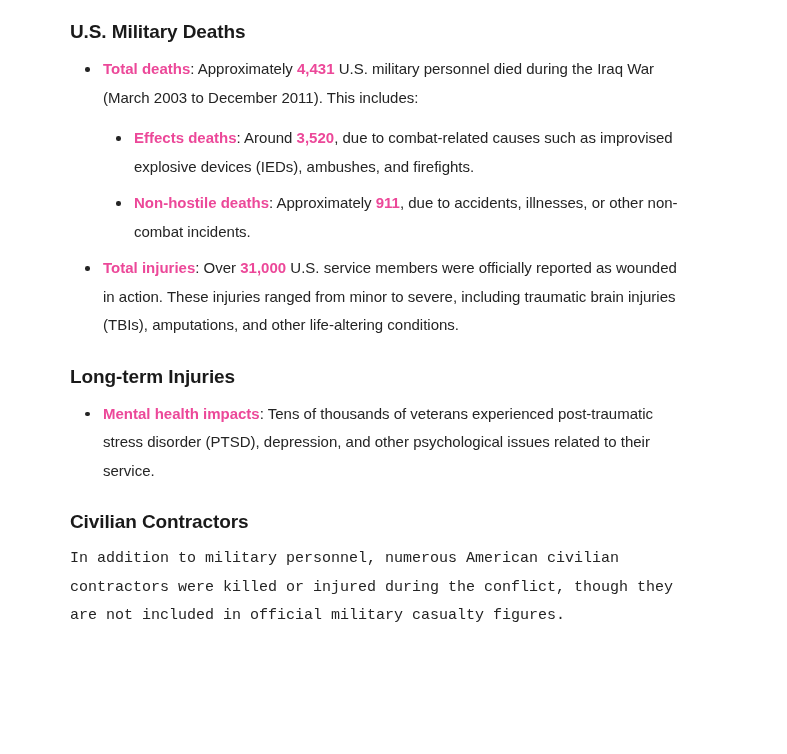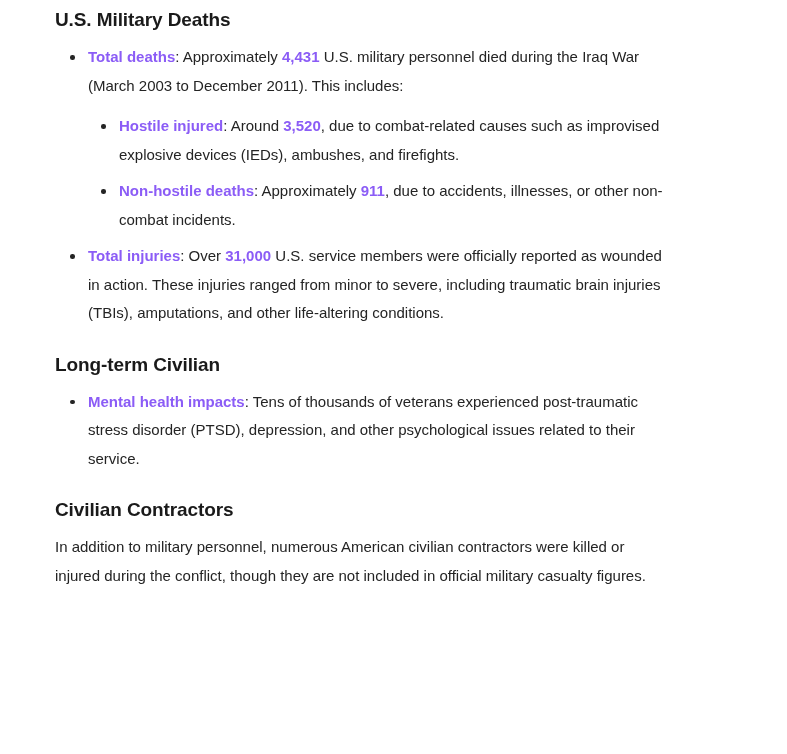--- a/index.html
+++ b/index.html
@@ -6,24 +6,25 @@
   html, body {
     width: 787px;
     height: 754px;
     background: #ffffff;
     overflow: hidden;
     font-family: "Liberation Sans", sans-serif;
   }
   .document {
     width: 694px;
     height: 754px;
-    padding: 1px 27px 0 55px;
+    padding: 13px 27px 0 55px;
     color: #242424;
     font-size: 15px;
     line-height: 28.5px;
+    margin-left: 15px;
   }
   .doc-section { margin: 0; }
   .section-heading {
     font-size: 19px;
     line-height: 25px;
     font-weight: 700;
     color: #1a1a1a;
     letter-spacing: -0.1px;
     margin: 24px 0 11px 0;
   }
@@ -43,43 +44,43 @@
   }
   .bullet-dot {
     position: absolute;
     left: -18px;
     top: 12px;
     width: 4.5px;
     height: 4.5px;
     border-radius: 50%;
     background: #242424;
   }
-  .seg-bold { font-weight: 700; color: #8b5cf6; }
-  p.paragraph { margin: 0 0 9px 0; }
+  .seg-bold { font-weight: 700; color: #ec4899; }
+  p.paragraph { margin: 0 0 9px 0; font-family: Liberation Mono, monospace; }
 </style>
 </head>
 <body>
 
 <div class="document" id="document-root">
     <div class="doc-section">
       <h3 class="section-heading">U.S. Military Deaths</h3>
       <ul class="bullet-list">
         <li class="list-item"><span class="bullet-dot"></span><span class="seg-bold">Total deaths</span><span class="seg-normal">: Approximately </span><span class="seg-bold">4,431</span><span class="seg-normal"> U.S. military personnel died during the Iraq War (March 2003 to December 2011). This includes:</span><ul class="bullet-list nested">
-            <li class="list-item"><span class="bullet-dot"></span><span class="seg-bold">Hostile injured</span><span class="seg-normal">: Around </span><span class="seg-bold">3,520</span><span class="seg-normal">, due to combat-related causes such as improvised explosive devices (IEDs), ambushes, and firefights.</span></li>
+            <li class="list-item"><span class="bullet-dot"></span><span class="seg-bold">Effects deaths</span><span class="seg-normal">: Around </span><span class="seg-bold">3,520</span><span class="seg-normal">, due to combat-related causes such as improvised explosive devices (IEDs), ambushes, and firefights.</span></li>
             <li class="list-item"><span class="bullet-dot"></span><span class="seg-bold">Non-hostile deaths</span><span class="seg-normal">: Approximately </span><span class="seg-bold">911</span><span class="seg-normal">, due to accidents, illnesses, or other non-combat incidents.</span></li>
           </ul></li>
       </ul>
     </div>
     <div class="doc-section">
       <ul class="bullet-list">
         <li class="list-item"><span class="bullet-dot"></span><span class="seg-bold">Total injuries</span><span class="seg-normal">: Over </span><span class="seg-bold">31,000</span><span class="seg-normal"> U.S. service members were officially reported as wounded in action. These injuries ranged from minor to severe, including traumatic brain injuries (TBIs), amputations, and other life-altering conditions.</span></li>
       </ul>
     </div>
     <div class="doc-section">
-      <h3 class="section-heading">Long-term Civilian</h3>
+      <h3 class="section-heading">Long-term Injuries</h3>
       <ul class="bullet-list">
         <li class="list-item"><span class="bullet-dot"></span><span class="seg-bold">Mental health impacts</span><span class="seg-normal">: Tens of thousands of veterans experienced post-traumatic stress disorder (PTSD), depression, and other psychological issues related to their service.</span></li>
       </ul>
     </div>
     <div class="doc-section">
       <h3 class="section-heading">Civilian Contractors</h3>
       <p class="paragraph">In addition to military personnel, numerous American civilian contractors were killed or injured during the conflict, though they are not included in official military casualty figures.</p>
     </div>
   </div>
 

